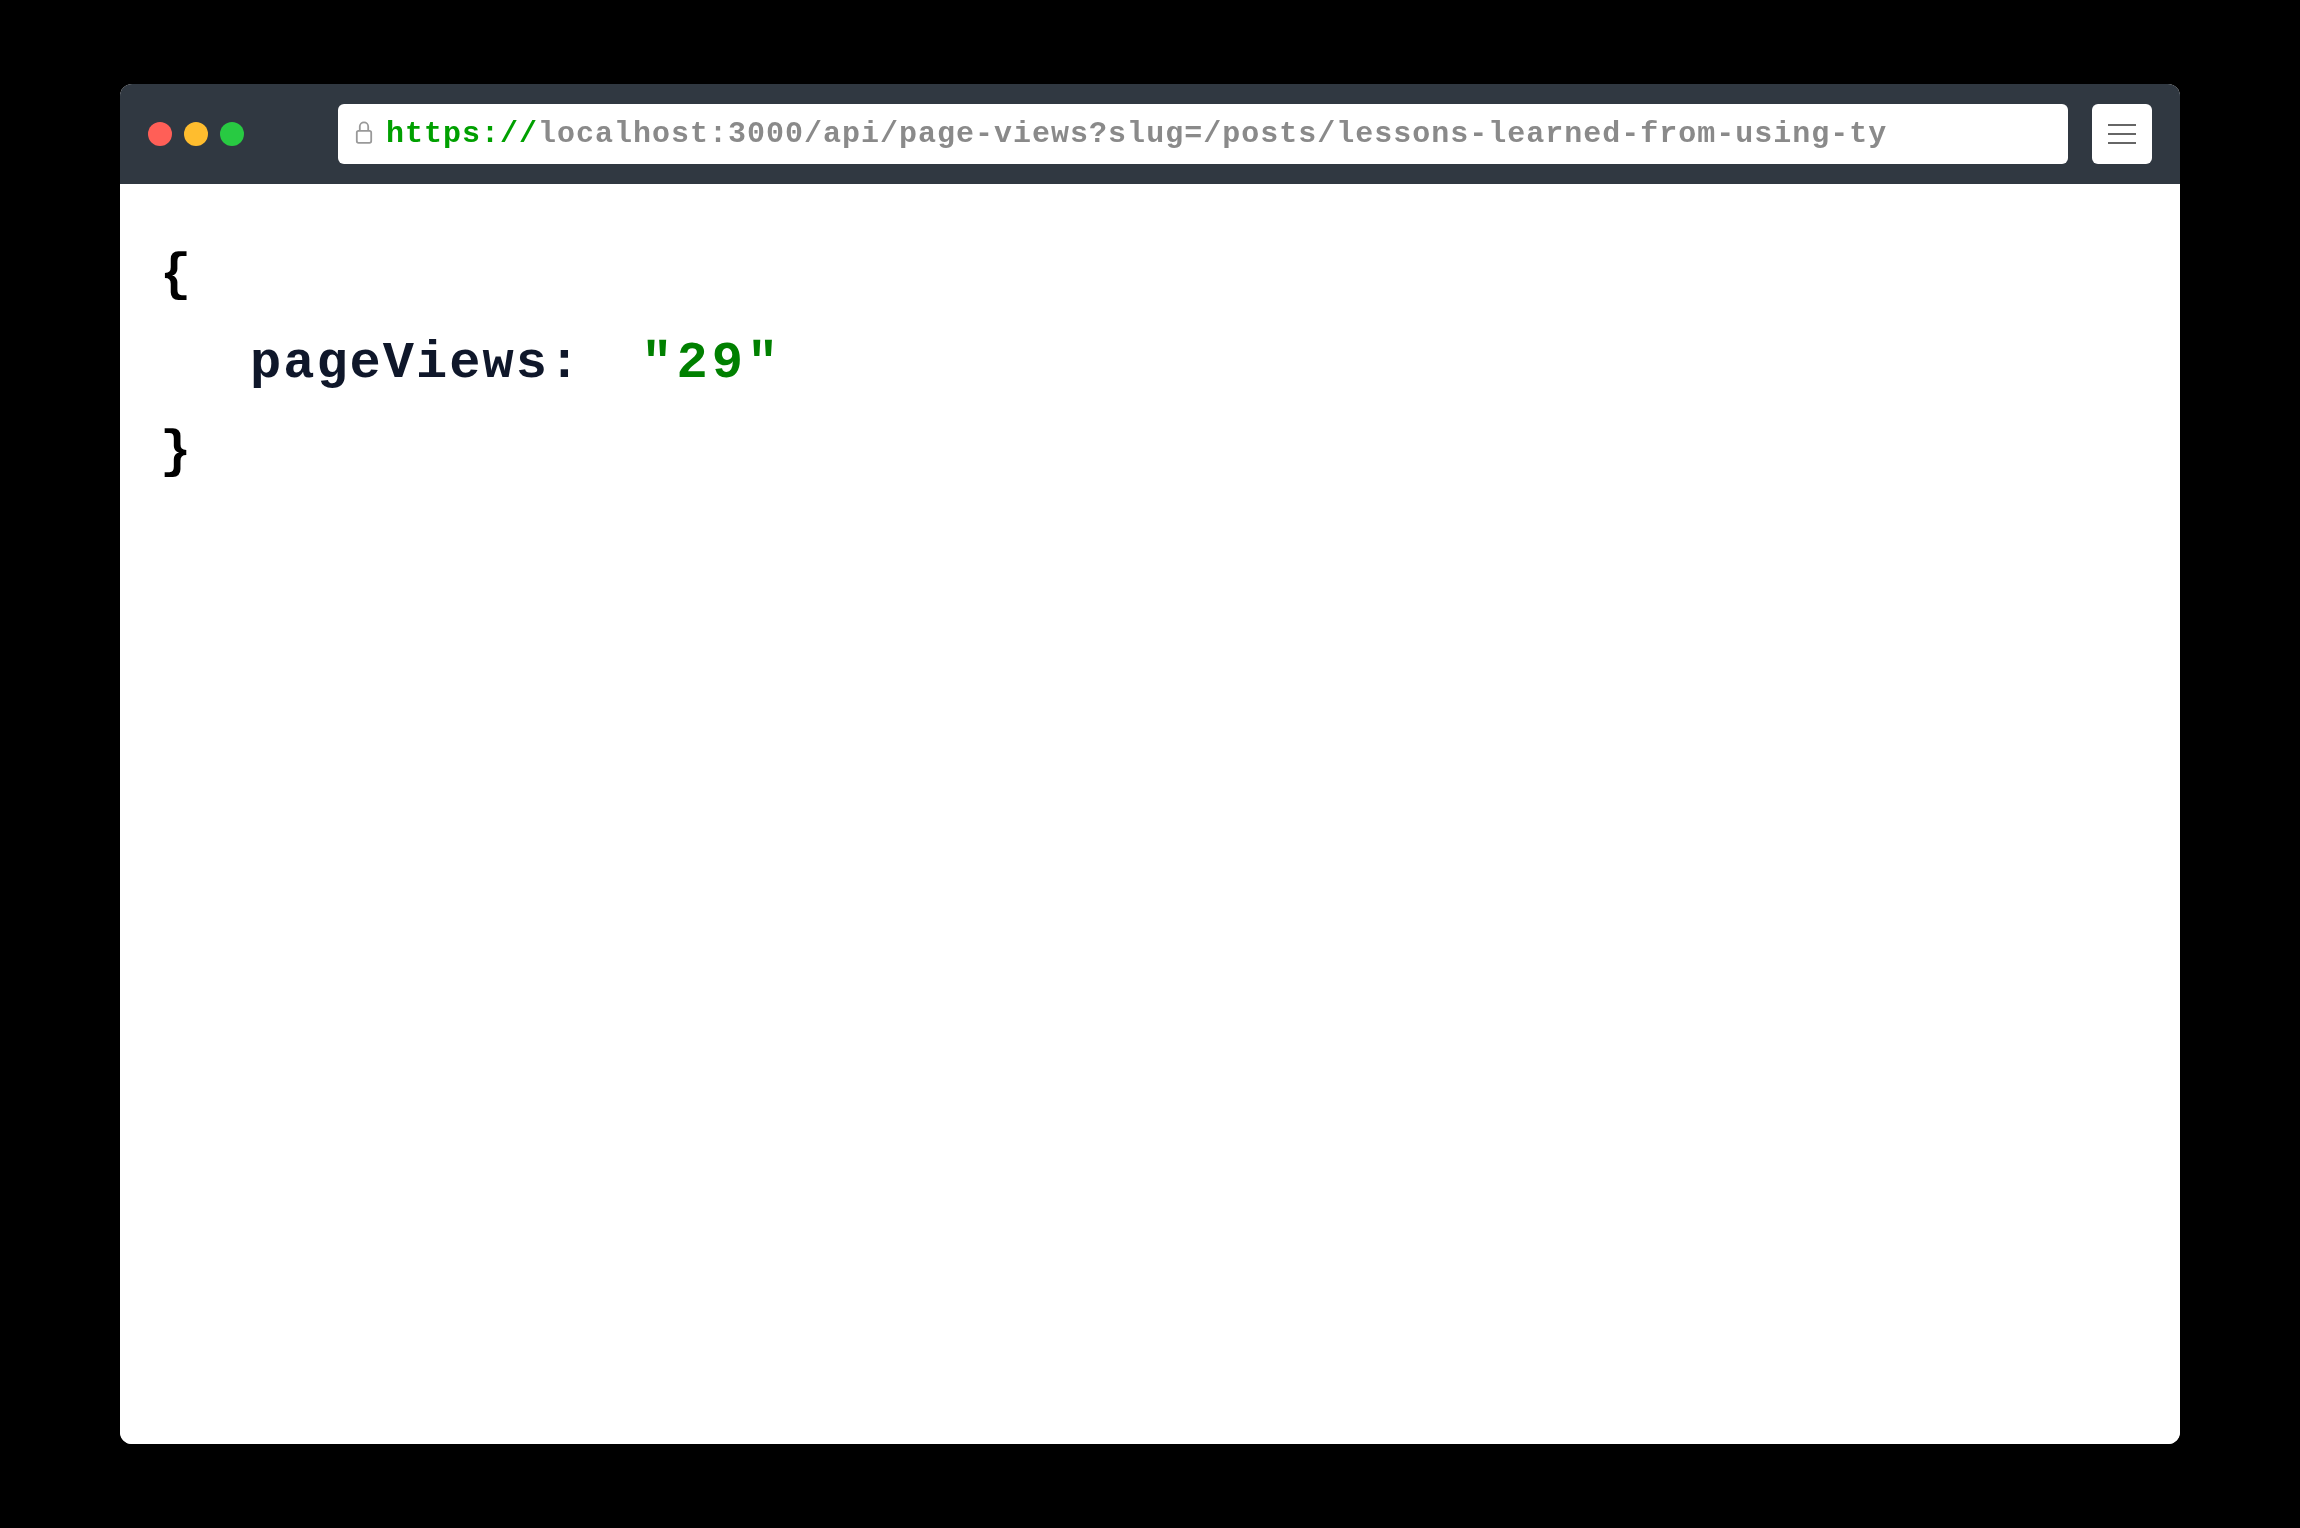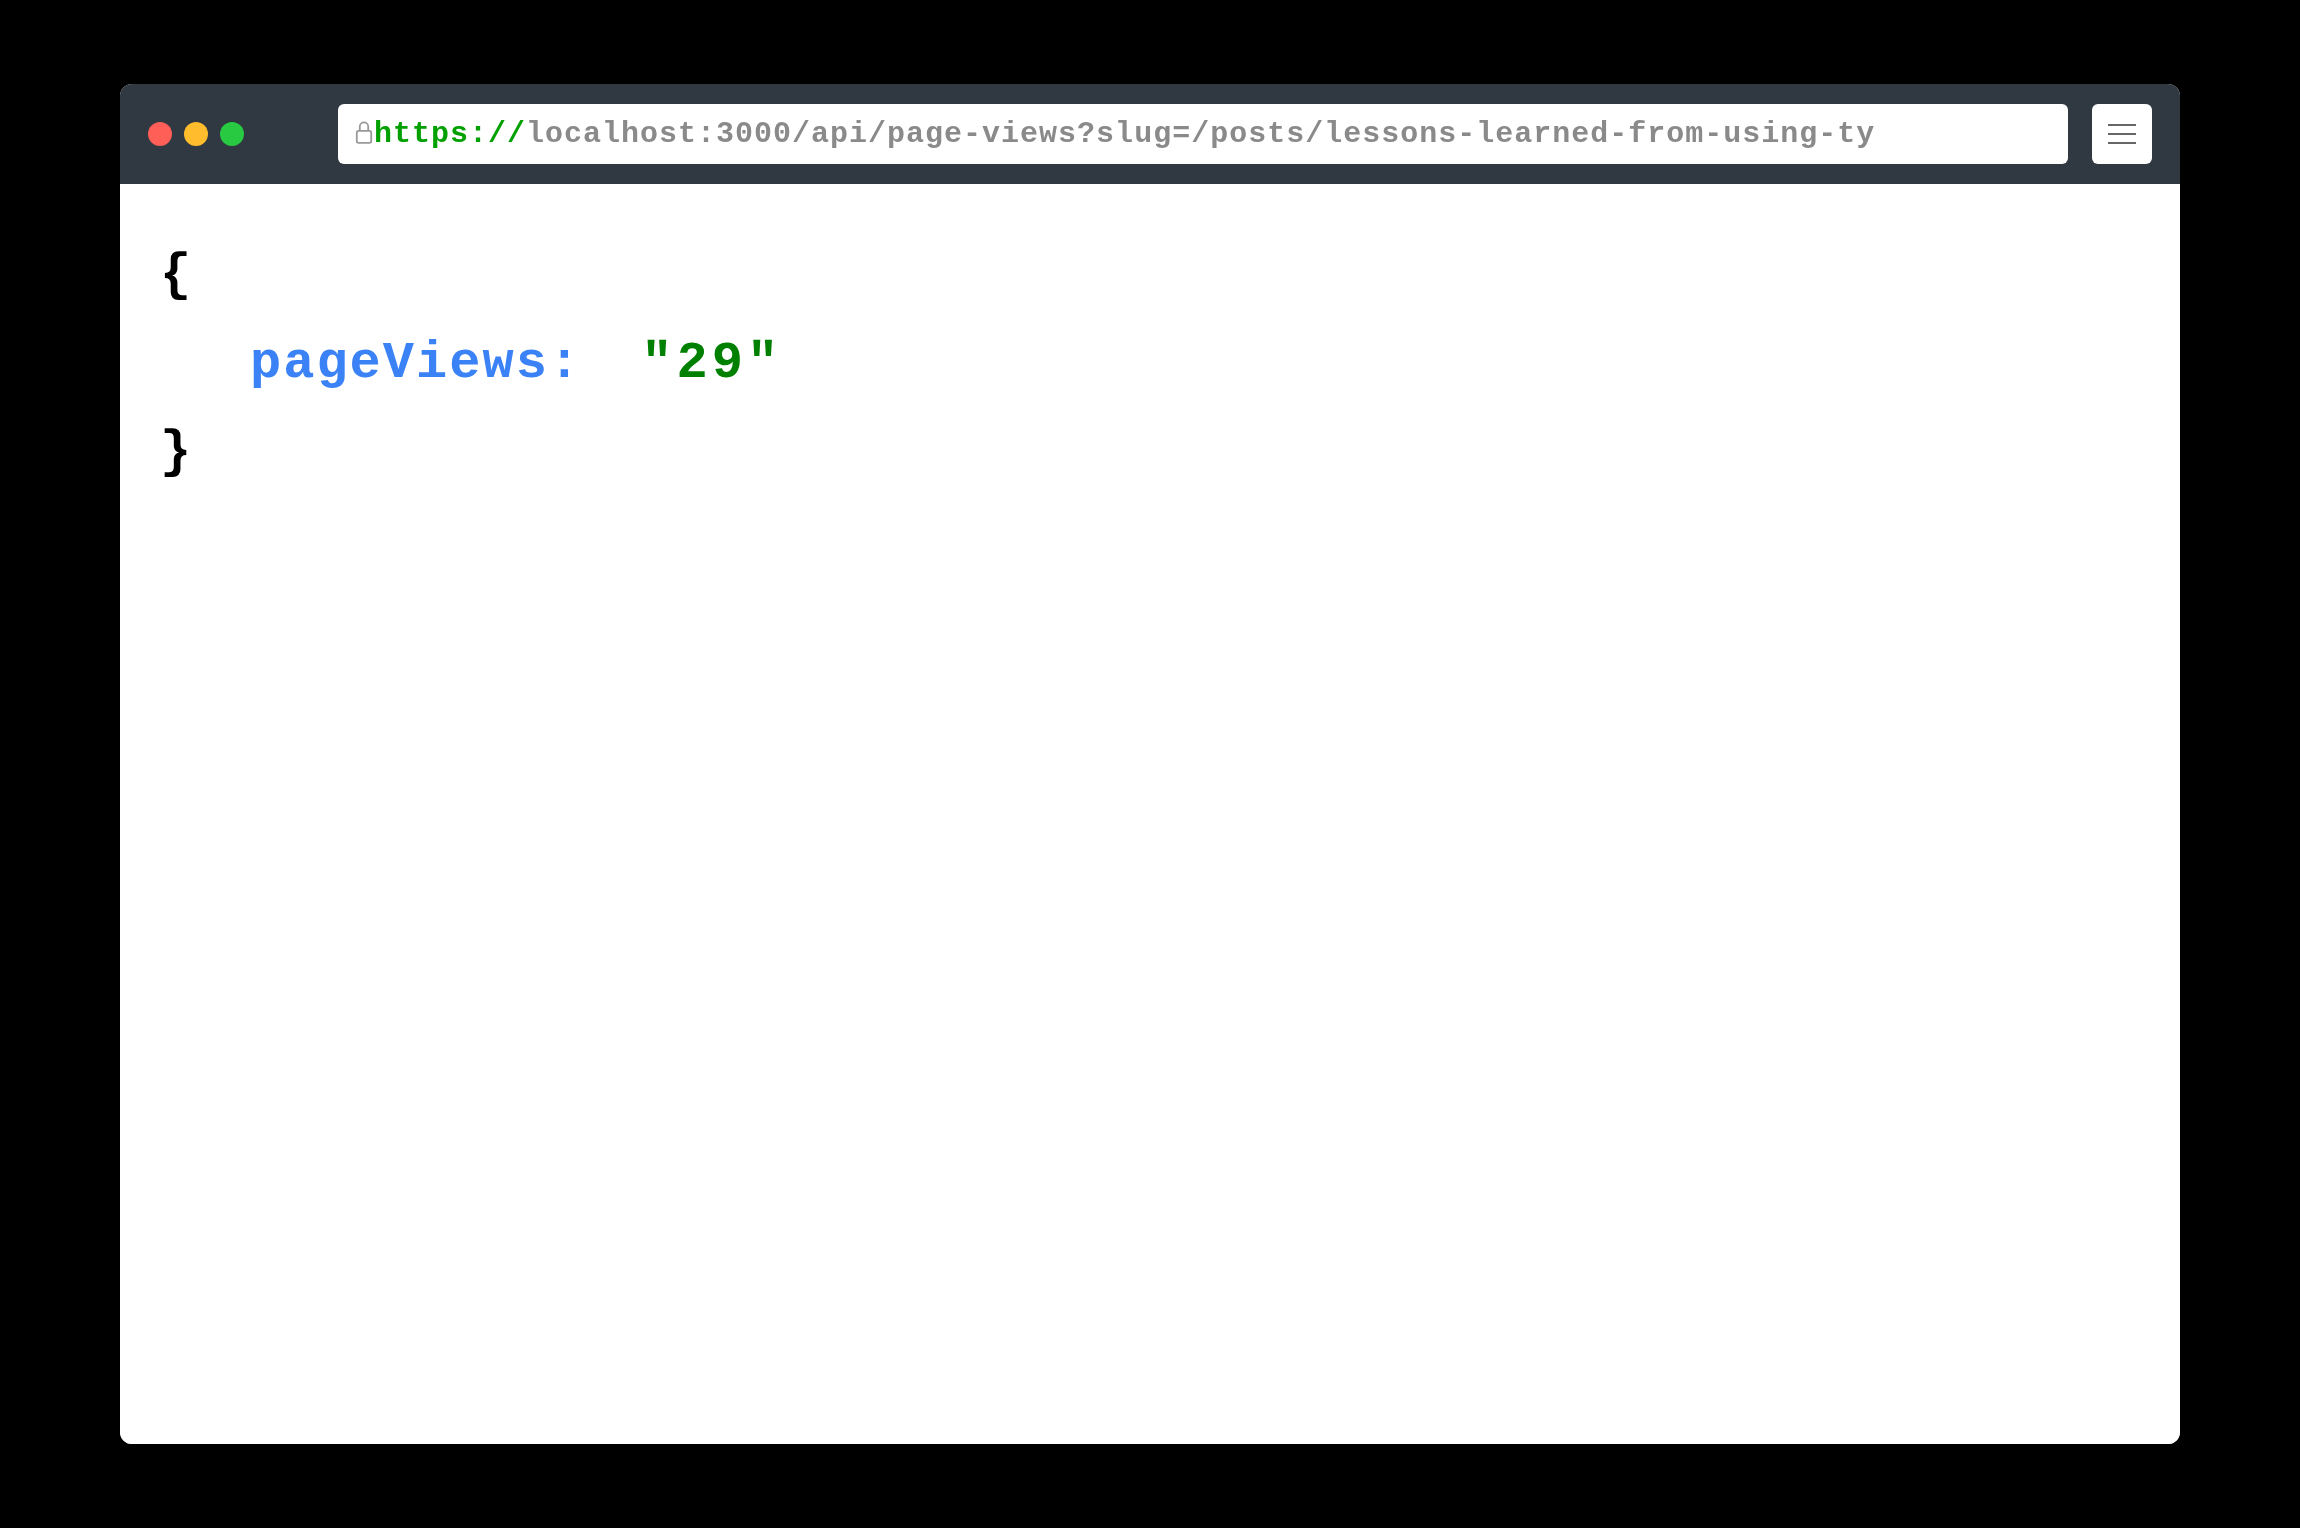--- a/index.html
+++ b/index.html
@@ -55,20 +55,21 @@
     .traffic-light.green { background: #28ca42; }
     
     .address-bar {
       flex: 1;
       background: #fff;
       height: 60px;
       border-radius: 6px;
       display: flex;
       align-items: center;
       padding: 0 16px;
+      gap: 12px;
       overflow: hidden;
       margin-left: 70px;
     }
     
     .lock-icon {
       color: #999;
       flex-shrink: 0;
     }
     
     .url-text {
@@ -131,21 +132,21 @@
     
     .json-brace {
       color: #000;
     }
     
     .json-line {
       padding-left: 90px;
     }
     
     .json-key {
-      color: #3b82f6;
+      color: #0f172a;
       letter-spacing: 2px;
     }
     
     .json-value {
       color: #008000;
       letter-spacing: 4px;
       margin-left: 28px;
     }
   </style>
 </head>

